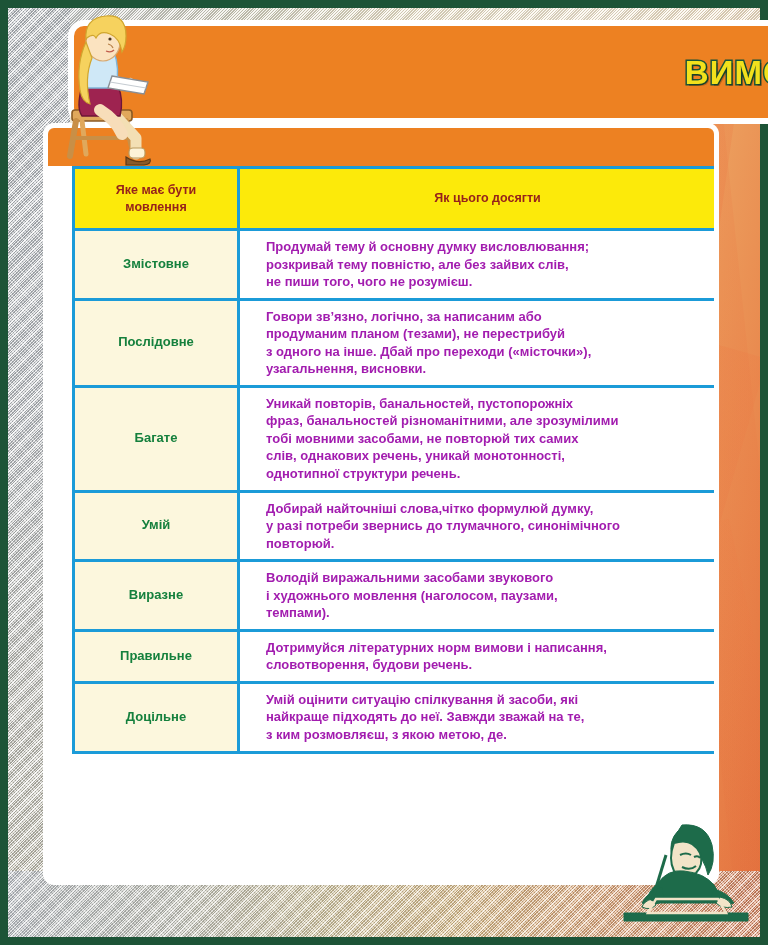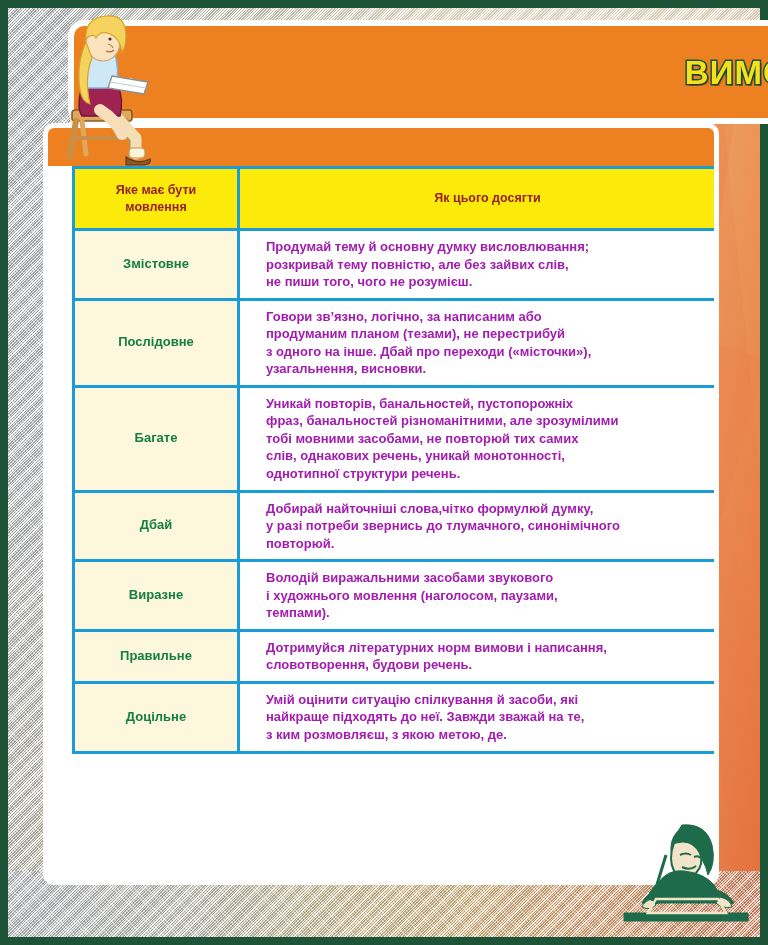--- a/index.html
+++ b/index.html
@@ -278,21 +278,21 @@
           <td class="cat">Багате</td>
           <td class="how">
             <span class="ln">Уникай повторів, банальностей, пустопорожніх</span>
             <span class="ln">фраз, банальностей різноманітними, але зрозумілими</span>
             <span class="ln">тобі мовними засобами, не повторюй тих самих</span>
             <span class="ln">слів, однакових речень, уникай монотонності,</span>
             <span class="ln">однотипної структури речень.</span>
           </td>
         </tr>
         <tr>
-          <td class="cat">Дбай</td>
+          <td class="cat">Умій</td>
           <td class="how">
             <span class="ln">Добирай найточніші слова,чітко формулюй думку,</span>
             <span class="ln">у разі потреби звернись до тлумачного, синонімічного</span>
             <span class="ln">повторюй.</span>
           </td>
         </tr>
         <tr>
           <td class="cat">Виразне</td>
           <td class="how">
             <span class="ln">Володій виражальними засобами звукового</span>

